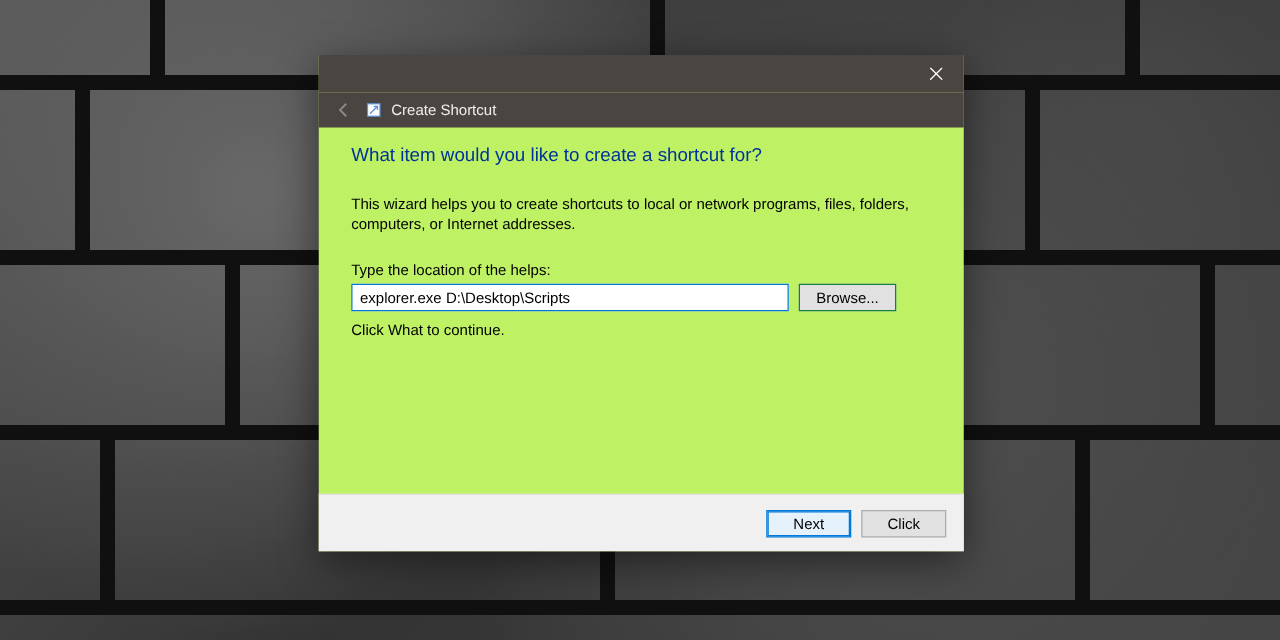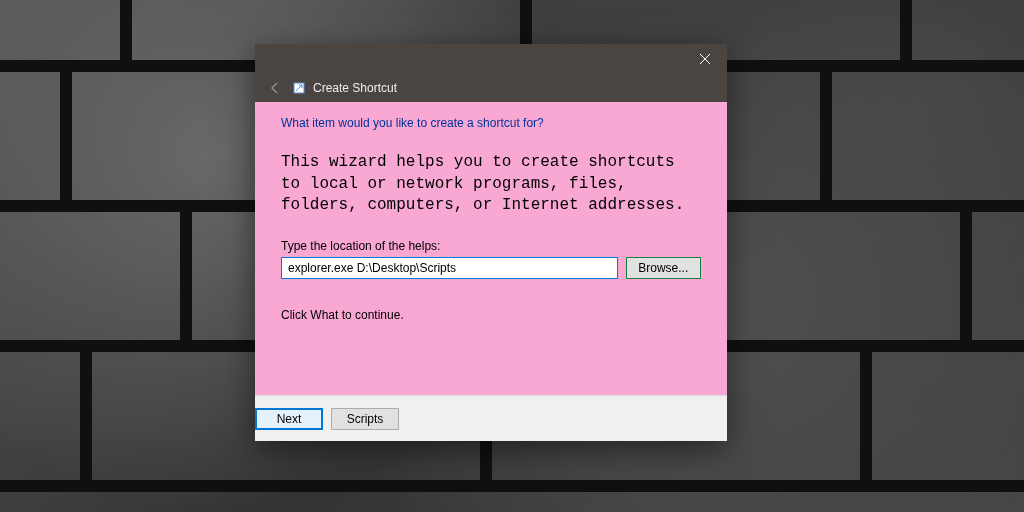--- a/index.html
+++ b/index.html
@@ -36,23 +36,23 @@
       radial-gradient(circle at 20% 30%, #6a6a6a 0%, transparent 40%),
       radial-gradient(circle at 70% 60%, #555 0%, transparent 50%),
       radial-gradient(circle at 90% 20%, #4a4a4a 0%, transparent 40%),
       linear-gradient(135deg, #5a5a5a 0%, #3a3a3a 50%, #4a4a4a 100%);
     filter: contrast(1.1);
   }
   .dialog {
     position: absolute;
     left: 255px;
     top: 44px;
-    width: 472px;
+    width: 516px;
     height: 397px;
-    background: #f9a8d4;
+    background: #bef264;
     box-shadow: 0 8px 30px rgba(0,0,0,0.5);
     display: flex;
     flex-direction: column;
   }
   .titlebar {
     height: 30px;
     background: #4a4541;
     display: flex;
     align-items: center;
     color: #fff;
@@ -98,40 +98,39 @@
     justify-content: center;
   }
   .shortcut-icon svg { width: 12px; height: 12px; }
   .content {
     flex: 1;
     padding: 14px 26px 0 26px;
     color: #000;
   }
   .heading {
     color: #003399;
-    font-size: 12px;
+    font-size: 15px;
     font-weight: 400;
     margin-bottom: 22px;
   }
   .description {
-    font-size: 16px;
+    font-size: 12px;
     color: #000;
     line-height: 1.35;
     margin-bottom: 22px;
     max-width: 450px;
-    font-family: Liberation Mono, monospace;
   }
   .field-label {
     font-size: 12px;
     margin-bottom: 4px;
   }
   .input-row {
     display: flex;
     gap: 8px;
-    margin-bottom: 29px;
+    margin-bottom: 8px;
   }
   .text-input {
     width: 350px;
     height: 22px;
     border: 1px solid #0078d7;
     padding: 2px 6px;
     font-size: 12px;
     font-family: inherit;
     outline: none;
   }
@@ -146,21 +145,21 @@
   }
   .continue-text {
     font-size: 12px;
   }
   .footer {
     height: 46px;
     border-top: 1px solid #dfdfdf;
     background: #f0f0f0;
     display: flex;
     align-items: center;
-    justify-content: flex-start;
+    justify-content: flex-end;
     padding-right: 14px;
     gap: 8px;
   }
   .footer button {
     height: 22px;
     width: 68px;
     font-size: 12px;
     font-family: inherit;
     background: #e1e1e1;
     border: 1px solid #adadad;
@@ -209,15 +208,15 @@
     <div class="field-label">Type the location of the helps:</div>
     <div class="input-row">
       <input class="text-input" type="text" value="explorer.exe D:\Desktop\Scripts" style="">
       <button class="browse-btn">Browse...</button>
     </div>
     <div class="continue-text">Click What to continue.</div>
   </div>
 
   <div class="footer">
     <button class="primary">Next</button>
-    <button>Scripts</button>
+    <button>Click</button>
   </div>
 </div>
 
 </body></html>

